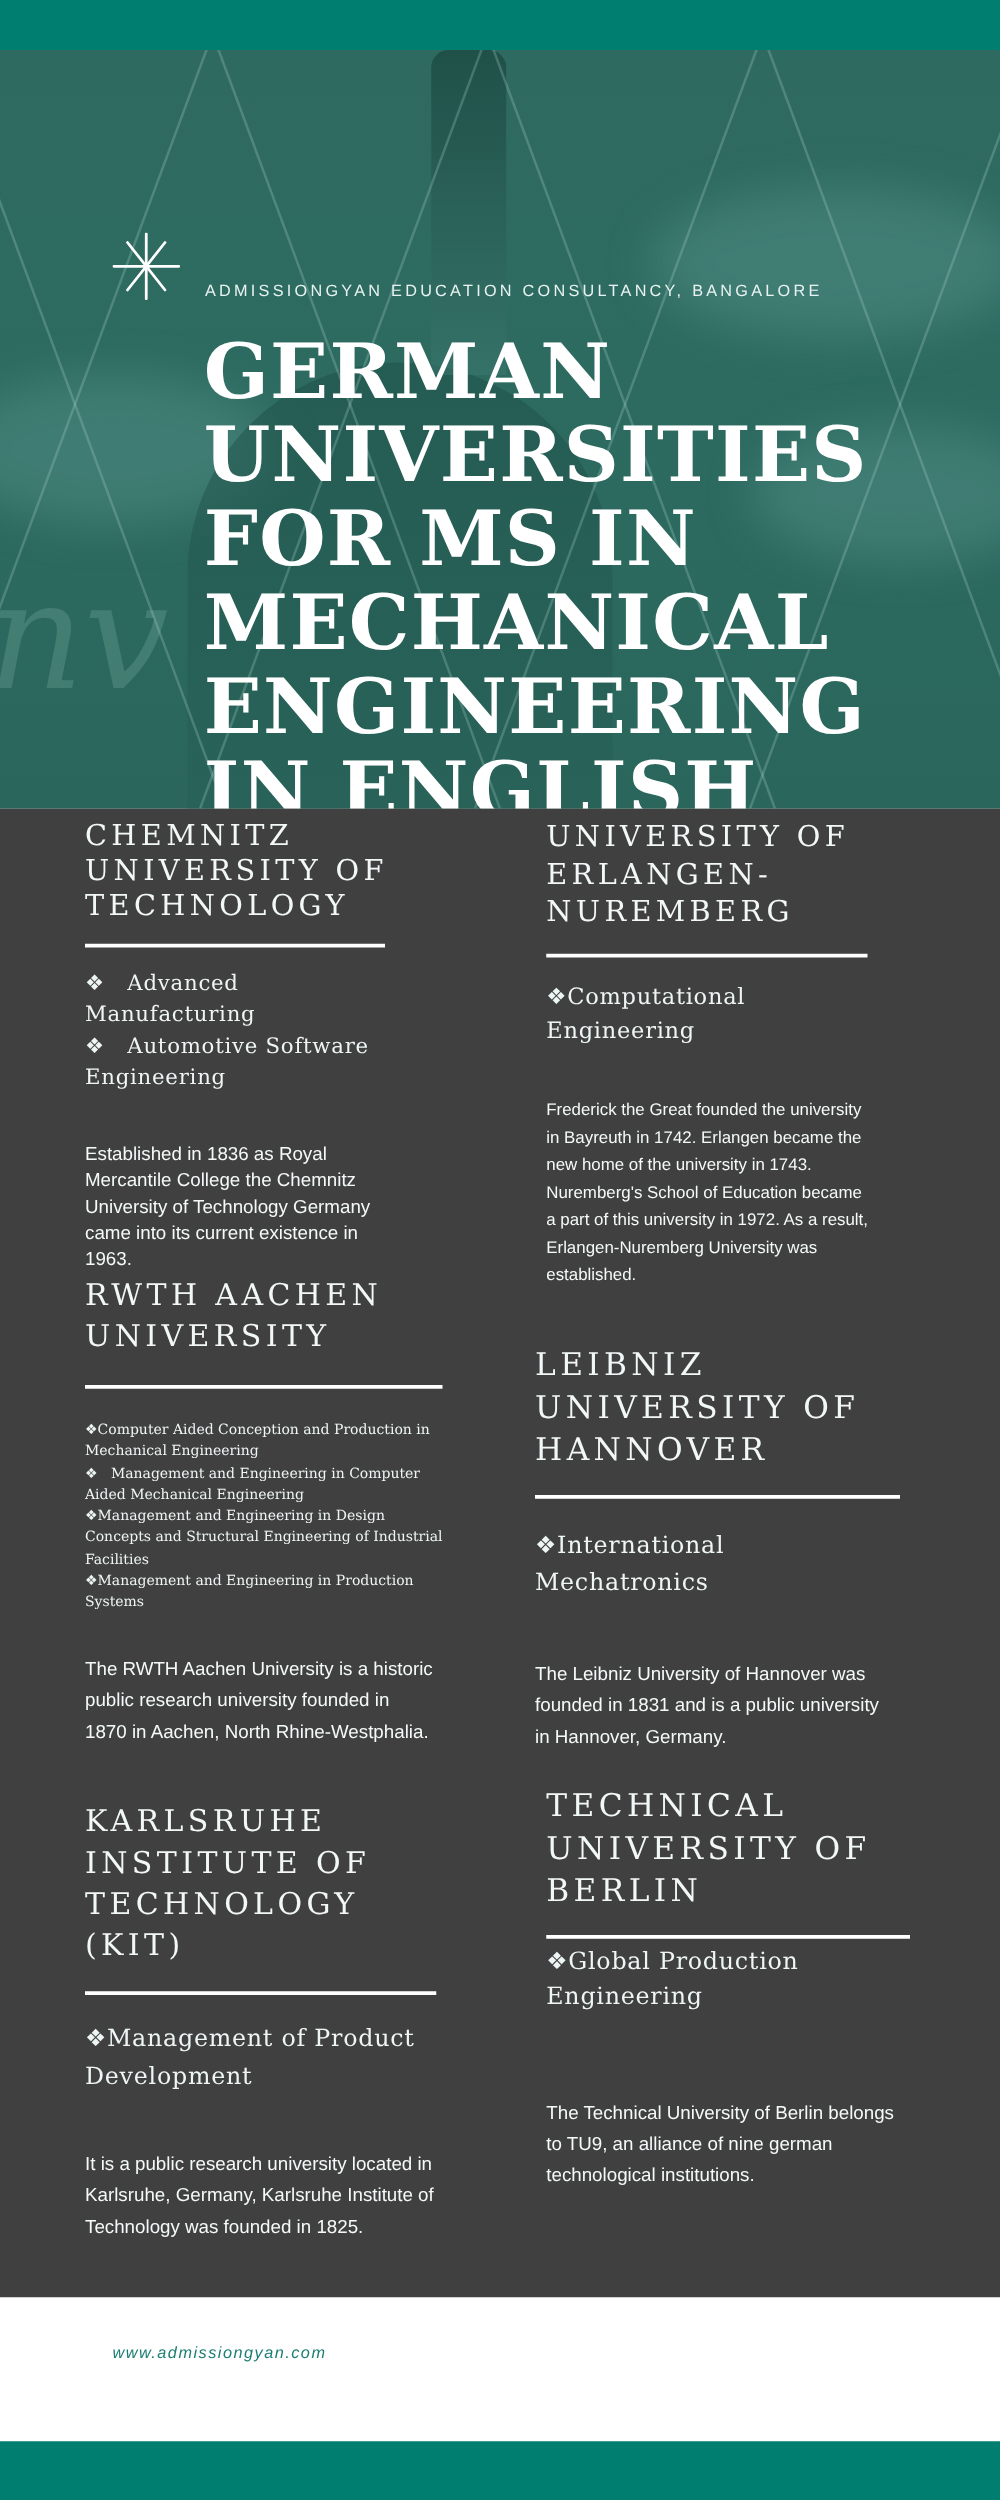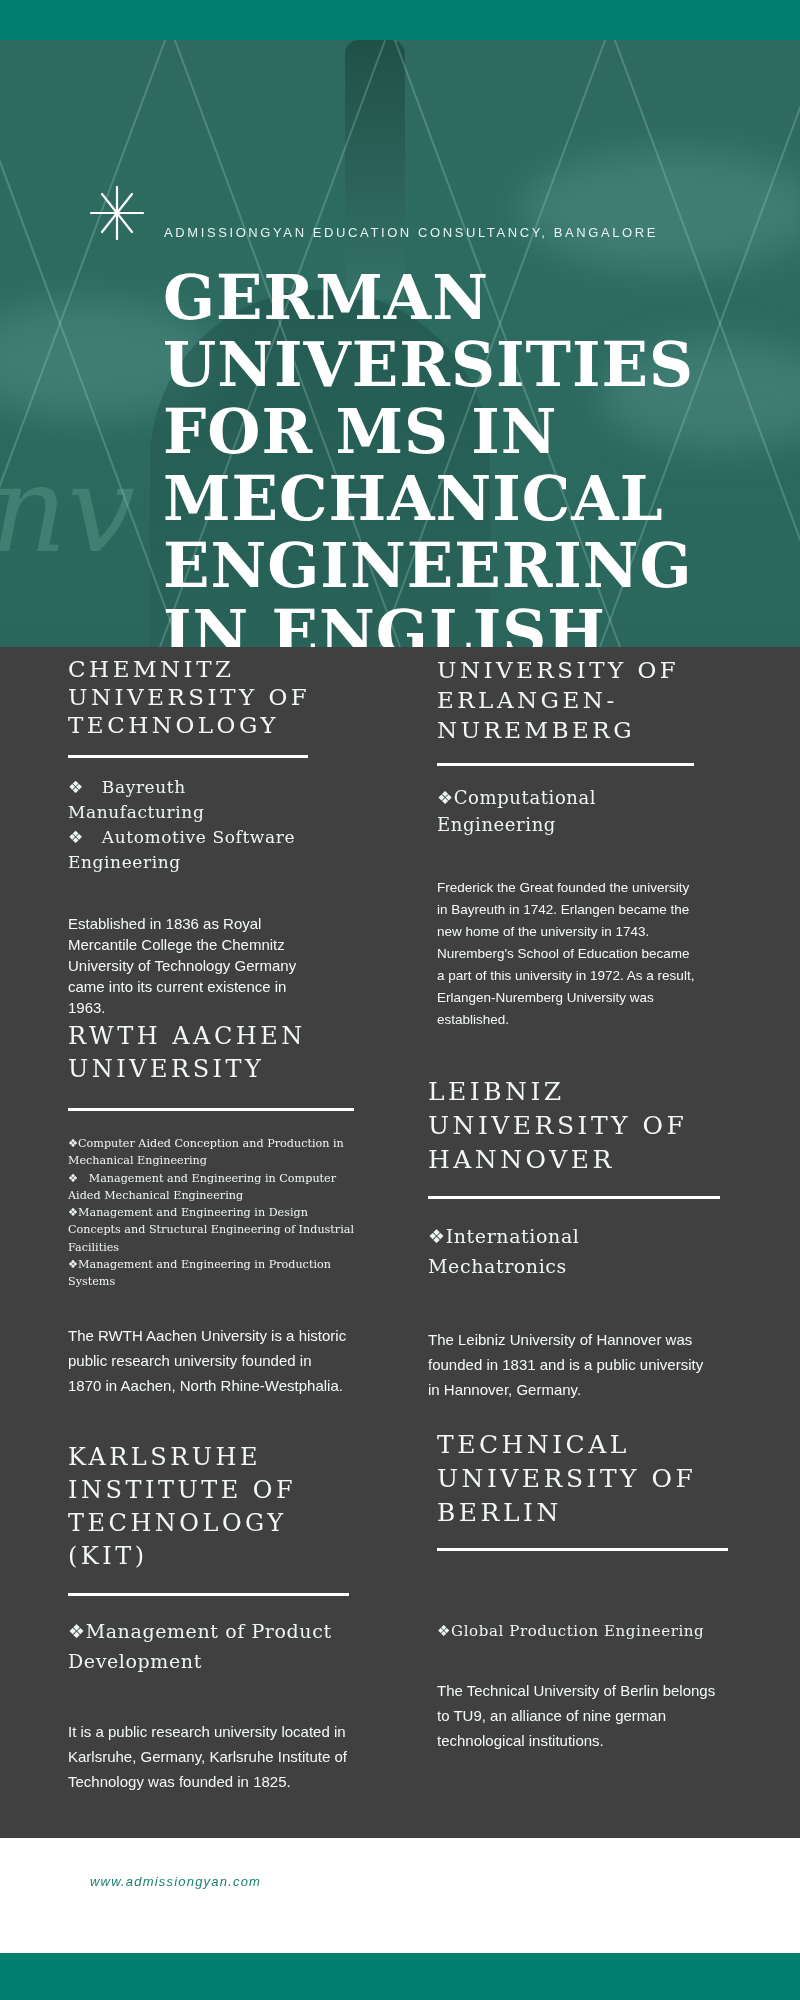--- a/index.html
+++ b/index.html
@@ -92,21 +92,21 @@
 <div class="content">
 
   <div>
     <h2 class="uni-name" style="left:68px;top:8px;width:300px;">
       <div>CHEMNITZ</div>
       <div>UNIVERSITY OF</div>
       <div>TECHNOLOGY</div>
     </h2>
     <div class="rule" style="left:68px;top:108px;width:240px;"></div>
     <div class="programs" style="left:68px;top:128px;width:240px;font-size:17px;line-height:25px;letter-spacing:0.6px;">
-      <span class="item"><span class="bullet">❖</span>&nbsp;&nbsp;&nbsp;<span>Bayreuth Manufacturing</span></span>
+      <span class="item"><span class="bullet">❖</span>&nbsp;&nbsp;&nbsp;<span>Advanced Manufacturing</span></span>
       <span class="item"><span class="bullet">❖</span>&nbsp;&nbsp;&nbsp;<span>Automotive Software Engineering</span></span>
     </div>
     <p class="desc" style="left:68px;top:266px;width:230px;font-size:15px;line-height:21px;">Established in 1836 as Royal Mercantile College the Chemnitz University of Technology Germany came into its current existence in 1963.</p>
   </div>
 
   <div>
     <h2 class="uni-name" style="left:437px;top:8px;width:320px;line-height:30px;">
       <div>UNIVERSITY OF</div>
       <div>ERLANGEN-</div>
       <div>NUREMBERG</div>
@@ -160,21 +160,21 @@
     <p class="desc" style="left:68px;top:1072px;width:290px;font-size:15px;line-height:25px;">It is a public research university located in Karlsruhe, Germany, Karlsruhe Institute of Technology was founded in 1825.</p>
   </div>
 
   <div>
     <h2 class="uni-name" style="left:437px;top:781px;width:320px;line-height:34px;font-size:25px;">
       <div>TECHNICAL</div>
       <div>UNIVERSITY OF</div>
       <div>BERLIN</div>
     </h2>
     <div class="rule" style="left:437px;top:901px;width:291px;"></div>
-    <div class="programs" style="left:437px;top:964px;width:290px;font-size:15px;line-height:40px;letter-spacing:0.6px;">
+    <div class="programs" style="left:437px;top:908px;width:290px;font-size:19px;line-height:28px;letter-spacing:0.6px;">
       <span class="item"><span class="bullet">❖</span><span>Global Production Engineering</span></span>
     </div>
     <p class="desc" style="left:437px;top:1031px;width:290px;font-size:15px;line-height:25px;">The Technical University of Berlin belongs to TU9, an alliance of nine german technological institutions.</p>
   </div>
 </div>
 
 <div class="footer">
   <a class="footer-link">www.admissiongyan.com</a>
 </div>
 <div class="bottombar"></div>

